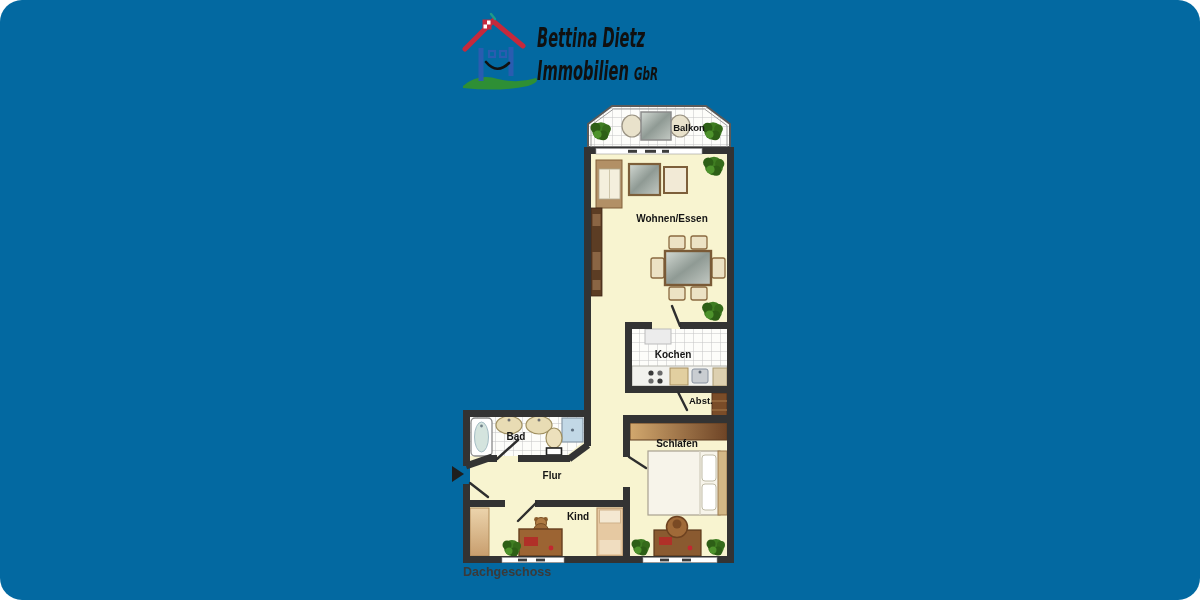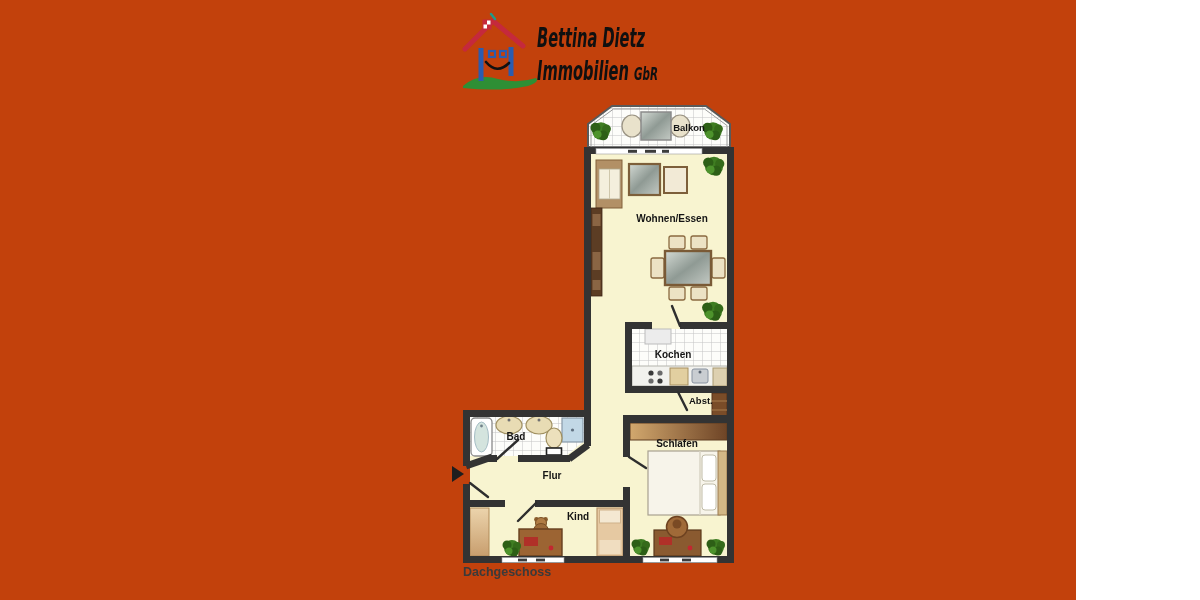--- a/index.html
+++ b/index.html
@@ -1,17 +1,17 @@
 <!DOCTYPE html>
 <html><head>
 <meta charset="utf-8">
 <style>
   html,body{margin:0;padding:0;background:#ffffff;}
-  #screen{position:relative;width:1076px;height:600px;background:#c2410c;overflow:hidden;
-          font-family:"Liberation Sans",sans-serif;}
+  #screen{position:relative;width:1200px;height:600px;background:#0369a1;overflow:hidden;
+          font-family:"Liberation Sans",sans-serif;border-radius:22px;}
   svg{position:absolute;left:0;top:0;}
   .room-label{font:bold 10px "Liberation Sans",sans-serif;fill:#141414;}
   .room-label-sm{font:bold 9.5px "Liberation Sans",sans-serif;fill:#141414;}
   .floor-title{font:bold 12.5px "Liberation Sans",sans-serif;fill:#3a3a3a;}
   .logo-text{font:italic bold 27px "DejaVu Sans",sans-serif;fill:#101010;}
   .logo-suffix{font:italic bold 17px "DejaVu Sans",sans-serif;fill:#101010;}
   .leaf{stroke:#2e2e2e;stroke-width:2.4;stroke-linecap:round;}
   .tick{fill:#3c3c3c;}
 </style>
 </head>

